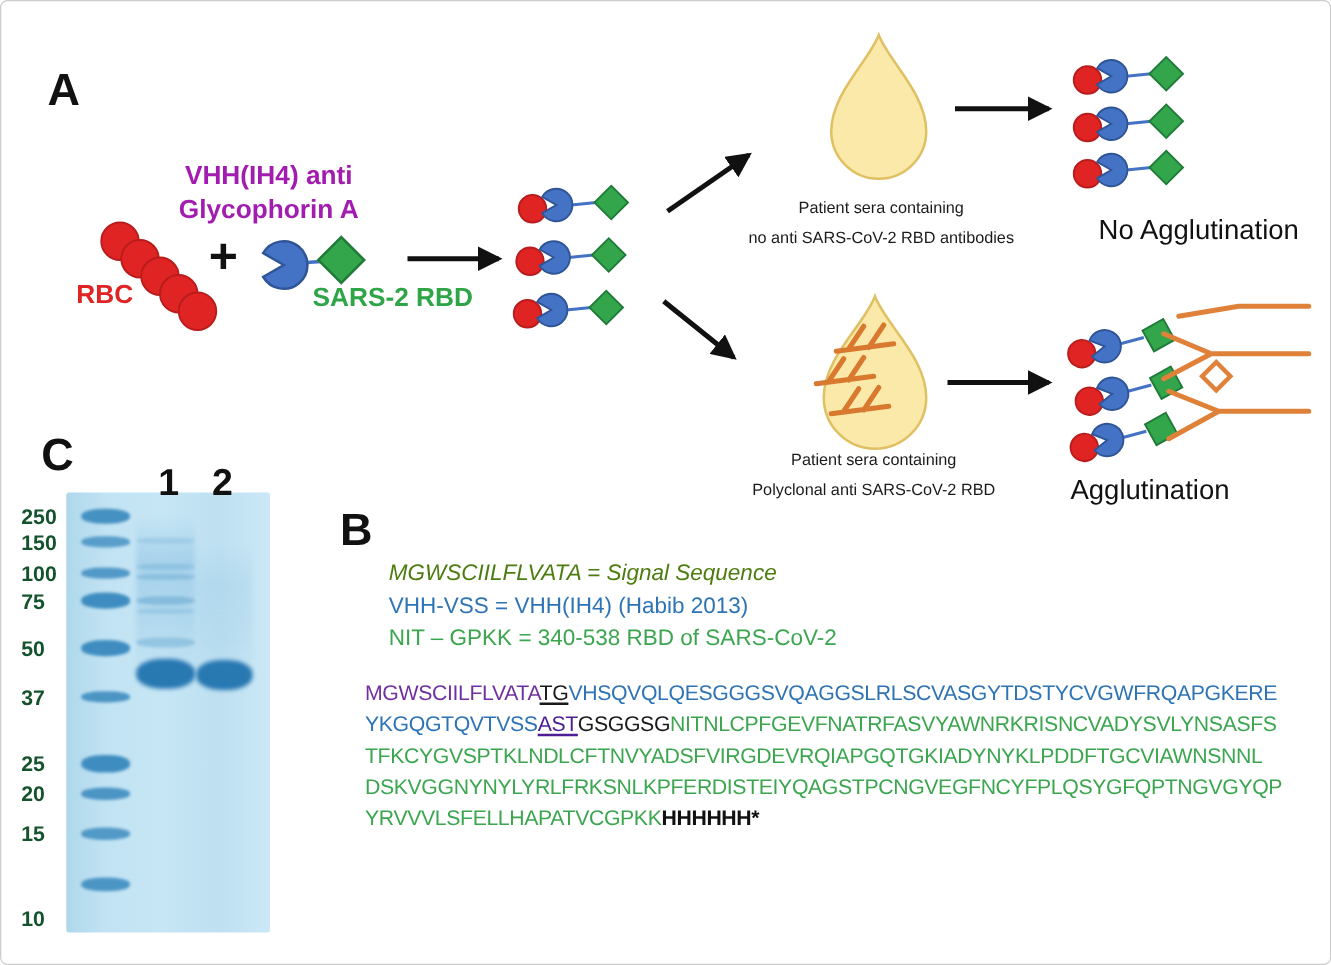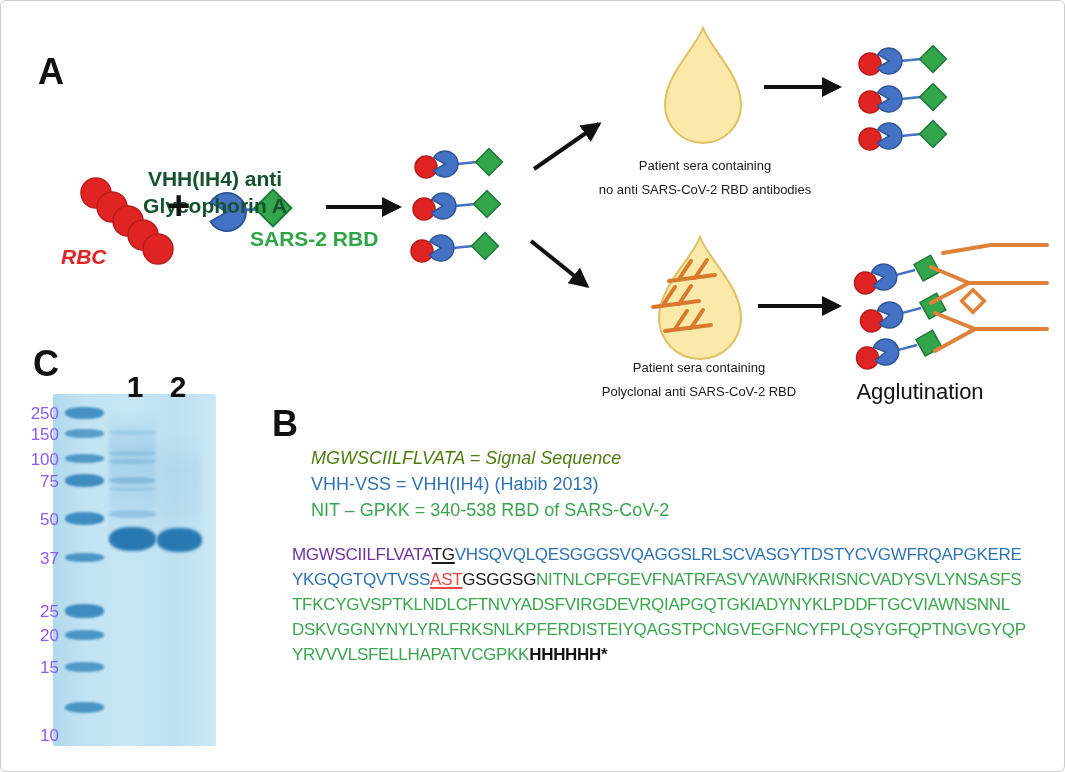--- a/index.html
+++ b/index.html
@@ -4,21 +4,21 @@
 <style>
   html,body{margin:0;padding:0;background:#ffffff;}
   #figure{
     position:relative;width:1065px;height:772px;background:#ffffff;
     font-family:"Liberation Sans", sans-serif;color:#1a1a1a;
     border:1px solid #cccccc;border-radius:6px;overflow:hidden;box-sizing:border-box;
   }
   .abs{position:absolute;}
   .panel-letter{font-size:36px;font-weight:700;color:#111;}
   .ctr{transform:translateX(-50%);text-align:center;white-space:nowrap;}
-  .blue-label{color:#14532d;font-weight:700;font-size:21px;line-height:27px;margin-top:38px;}
+  .blue-label{color:#a21caf;font-weight:700;font-size:21px;line-height:27px;}
   .red-label{color:#E02424;font-weight:700;font-size:21px;}
   .green-label{color:#2EA546;font-weight:700;font-size:21px;}
   .plus{font-size:40px;font-weight:700;color:#111;line-height:40px;}
   .sera-text{font-size:13px;line-height:24px;color:#1a1a1a;}
   .result-text{font-size:22px;color:#111;}
   .legend-line{font-size:18px;line-height:26px;white-space:nowrap;}
   .legend-purple{color:#4d7c0f;font-style:italic;}
   .legend-blue{color:#2E74B5;}
   .legend-green{color:#3BA64F;}
   #seq-block{font-size:17px;line-height:25px;letter-spacing:-0.3px;white-space:nowrap;}
@@ -28,21 +28,21 @@
   
   #gel{
     left:52px;top:393px;width:163px;height:352px;border-radius:2px;
     background:linear-gradient(90deg,#AFD8EC 0%,#C2E3F3 18%,#BRE 0,#C6E6F5 45%,#BEE0F1 75%,#CBE8F6 100%);
     background:linear-gradient(90deg,#AFD8EC 0%,#C2E3F3 20%,#C6E6F5 48%,#BEE0F1 75%,#CBE8F6 100%);
     overflow:hidden;
   }
   .band{position:absolute;background:#3F8DC0;border-radius:45%;filter:blur(1.2px);}
   .band.main{background:#2878B2;filter:blur(1.5px);}
   .streak{position:absolute;background:linear-gradient(180deg,rgba(90,160,210,0),rgba(90,160,210,0.55) 30%,rgba(90,160,210,0.35) 70%,rgba(90,160,210,0));filter:blur(2px);}
-  .mw-label{position:absolute;left:16px;width:42px;text-align:right;font-size:17px;font-weight:400;color:#8b5cf6;}
+  .mw-label{position:absolute;left:16px;width:42px;text-align:left;font-size:17px;font-weight:700;color:#14532d;}
   .lane-label{position:absolute;top:369px;font-size:30px;font-weight:700;color:#111;transform:translateX(-50%);}
   svg{pointer-events:none;}
 </style>
 </head>
 <body>
 
 <div id="figure">
 
   <svg class="abs" style="left:0;top:0;" width="1065" height="772" viewBox="0 0 1065 772">
     <defs>
@@ -126,45 +126,46 @@
   </svg>
 
   <div class="abs panel-letter" style="left:37px;top:50px;">A</div>
 
   <div class="abs blue-label ctr" style="left:214px;top:126px;">
     <div>VHH(IH4) anti</div>
     <div>Glycophorin A</div>
   </div>
 
   <div class="abs plus" style="left:166px;top:184px;">+</div>
-  <div class="abs red-label" style="left:60px;top:244px;font-style:italic;">RBC</div>
+  <div class="abs red-label" style="left:60px;top:223px;">RBC</div>
   <div class="abs green-label" style="left:249px;top:226px;">SARS-2 RBD</div>
 
   <div class="abs sera-text ctr" style="left:704px;top:153px;">
     <div>Patient sera containing</div>
     <div>no anti SARS-CoV-2 RBD antibodies</div>
   </div>
+  <div class="abs result-text ctr" style="left:958px;top:170px;">No Agglutination</div>
 
   <div class="abs sera-text ctr" style="left:698px;top:355px;">
     <div>Patient sera containing</div>
     <div>Polyclonal anti SARS-CoV-2 RBD</div>
   </div>
   <div class="abs result-text ctr" style="left:919px;top:378px;">Agglutination</div>
 
   <div class="abs panel-letter" style="left:271px;top:402px;">B</div>
 
   <div class="abs" style="left:310px;top:444px;">
     <div class="legend-line legend-purple">MGWSCIILFLVATA = Signal Sequence</div>
     <div class="legend-line legend-blue">VHH-VSS = VHH(IH4) (Habib 2013)</div>
     <div class="legend-line legend-green">NIT – GPKK = 340-538 RBD of SARS-CoV-2</div>
   </div>
 
   <div id="seq-block" class="abs" style="left:291px;top:541px;">
       <div class="seq-line"><span style="color: rgb(112, 48, 160);">MGWSCIILFLVATA</span><span class="u" style="color: rgb(26, 26, 26);">TG</span><span style="color: rgb(46, 116, 181);">VHSQVQLQESGGGSVQAGGSLRLSCVASGYTDSTYCVGWFRQAPGKERE</span></div>
-      <div class="seq-line"><span style="color: rgb(46, 116, 181);">YKGQGTQVTVSS</span><span class="u" style="color: #ef4444;">AST</span><span style="color: rgb(26, 26, 26);">GSGGSG</span><span style="color: rgb(59, 166, 79);">NITNLCPFGEVFNATRFASVYAWNRKRISNCVADYSVLYNSASFS</span></div>
+      <div class="seq-line"><span style="color: rgb(46, 116, 181);">YKGQGTQVTVSS</span><span class="u" style="color: #4c1d95;">AST</span><span style="color: rgb(26, 26, 26);">GSGGSG</span><span style="color: rgb(59, 166, 79);">NITNLCPFGEVFNATRFASVYAWNRKRISNCVADYSVLYNSASFS</span></div>
       <div class="seq-line"><span style="color: rgb(59, 166, 79);">TFKCYGVSPTKLNDLCFTNVYADSFVIRGDEVRQIAPGQTGKIADYNYKLPDDFTGCVIAWNSNNL</span></div>
       <div class="seq-line"><span style="color: rgb(59, 166, 79);">DSKVGGNYNYLYRLFRKSNLKPFERDISTEIYQAGSTPCNGVEGFNCYFPLQSYGFQPTNGVGYQP</span></div>
       <div class="seq-line"><span style="color: rgb(59, 166, 79);">YRVVVLSFELLHAPATVCGPKK</span><span class="b" style="color: rgb(17, 17, 17);">HHHHHH*</span></div>
     </div>
 
   <div class="abs panel-letter" style="left:32px;top:342px;">C</div>
   <div id="gel" class="abs">
       <div class="band" style="left: 12px; width: 39px; top: 13px; height: 12px; opacity: 0.95;"></div>
       <div class="band" style="left: 12px; width: 39px; top: 35px; height: 9px; opacity: 0.8;"></div>
       <div class="band" style="left: 12px; width: 39px; top: 60px; height: 9px; opacity: 0.85;"></div>

